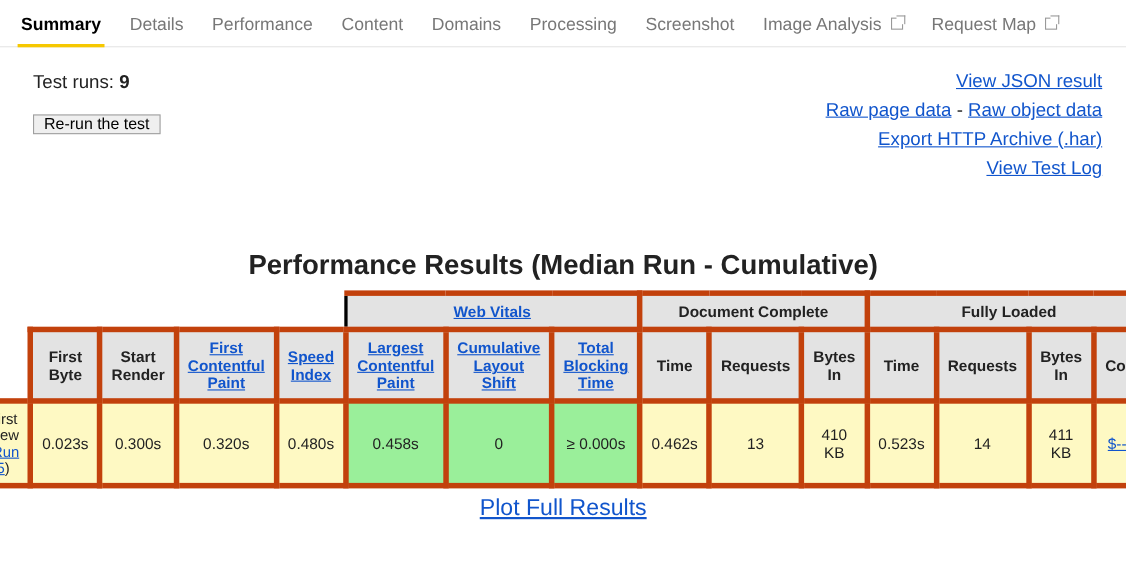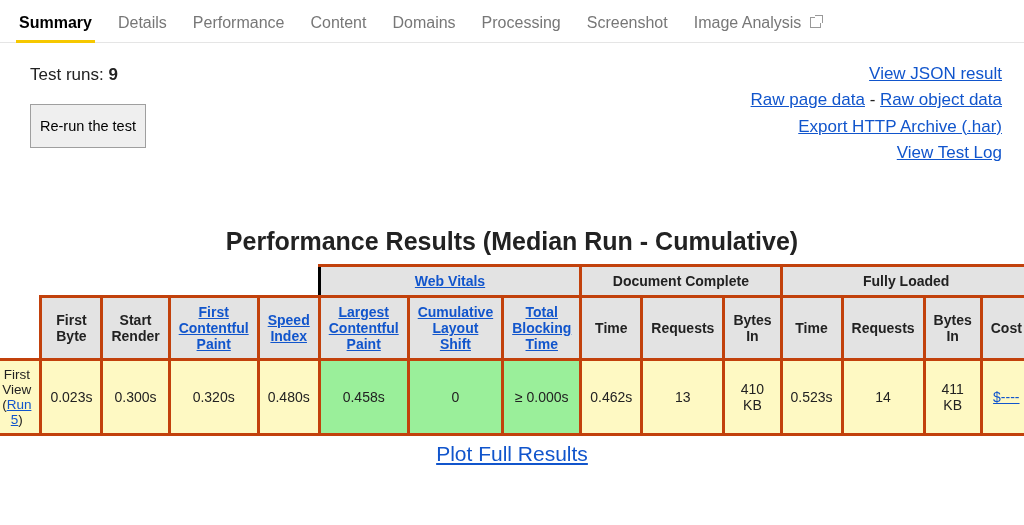--- a/index.html
+++ b/index.html
@@ -57,39 +57,39 @@
     align-items: flex-start;
     padding: 18px 22px 6px 30px;
   }
   .meta-left { font-size: 17px; line-height: 1.6; }
   .meta-left b { font-weight: bold; }
   .meta-right { text-align: right; font-size: 17px; line-height: 1.55; }
   a.link { color: #1155cc; text-decoration: underline; }
   .rerun {
     margin-top: 16px;
     font-size: 14.5px;
-    padding: 13px 9px;
+    padding: 0 9px;
     background: #efefef;
     border: 1px solid #9f9f9f;
     cursor: pointer;
     font-family: inherit;
   }
   h2.results-title {
     text-align: center;
     font-size: 25px;
     font-weight: bold;
     margin: 55px 0 8px 0;
   }
   .tbl-wrap { display: flex; justify-content: center; }
   table.results {
     border-collapse: collapse;
     font-size: 14px;
   }
   table.results th, table.results td {
-    border: 3px solid #c2410c;
+    border: 5px solid #c2410c;
     padding: 6px 8px;
     text-align: center;
     background: #e3e3e3;
   }
   table.results td { background: #fef9c3; }
   table.results th.lnk { color: #1155cc; text-decoration: underline; font-weight: bold; }
   table.results .sect-left { border-left: 3px solid #000; }
   table.results td.vital { background: #9aef9a; }
   table.results td.rowhdr { font-size: 13.5px; }
   .plot-link { text-align: center; margin-top: 6px; font-size: 21px; }
@@ -100,20 +100,24 @@
 <div class="tabs">
   <div class="tab active">Summary</div>
   <div class="tab">Details</div>
   <div class="tab">Performance</div>
   <div class="tab">Content</div>
   <div class="tab">Domains</div>
   <div class="tab">Processing</div>
   <div class="tab">Screenshot</div>
   <div class="tab">
     <span>Image Analysis</span>
+    <span class="ext-icon"></span>
+  </div>
+  <div class="tab">
+    <span>Request Map</span>
     <span class="ext-icon"></span>
   </div>
 </div>
 
 <div class="meta-row">
   <div class="meta-left">
     <div>
       <span>Test runs:</span>
       <b>9</b>
     </div>

